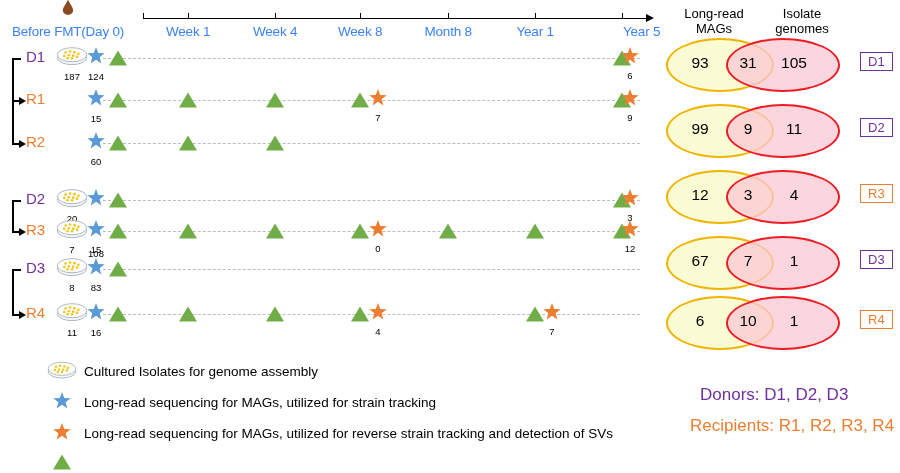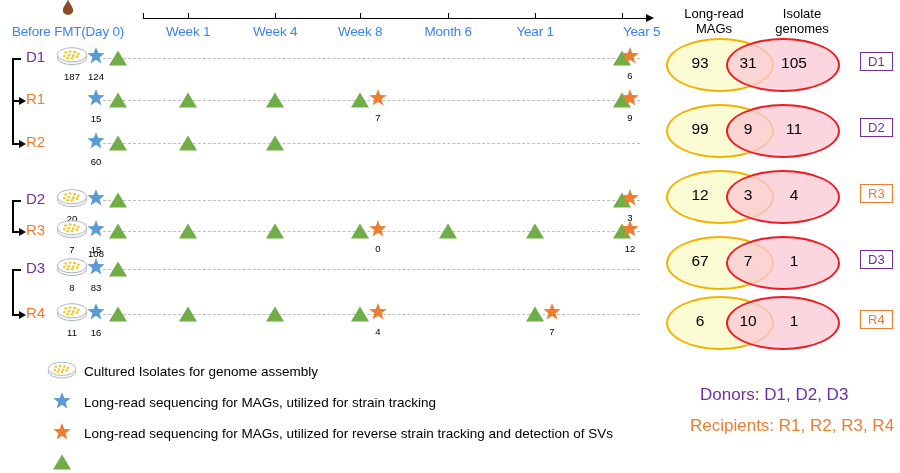--- a/index.html
+++ b/index.html
@@ -92,21 +92,21 @@
     <div class="arrow-head" style="left: 646px; top: 14px;"></div>
     <div class="tick" style="left: 143px; top: 13px; height: 6px;"></div>
     <div class="axis-label" style="top: 24px; left: 12px;">Before FMT(Day 0)</div>
     <div class="tick" style="left: 188px; top: 13px; height: 6px;"></div>
     <div class="axis-label" style="top: 24px; left: 166px;">Week 1</div>
     <div class="tick" style="left: 275px; top: 13px; height: 6px;"></div>
     <div class="axis-label" style="top: 24px; left: 253px;">Week 4</div>
     <div class="tick" style="left: 360px; top: 13px; height: 6px;"></div>
     <div class="axis-label" style="top: 24px; left: 338px;">Week 8</div>
     <div class="tick" style="left: 448px; top: 13px; height: 6px;"></div>
-    <div class="axis-label" style="top: 24px; left: 424.5px;">Month 6</div>
+    <div class="axis-label" style="top: 24px; left: 424.5px;">Month 8</div>
     <div class="tick" style="left: 535px; top: 13px; height: 6px;"></div>
     <div class="axis-label" style="top: 24px; left: 516.5px;">Year 1</div>
     <div class="tick" style="left: 622px; top: 13px; height: 6px;"></div>
     <div class="axis-label" style="top: 24px; left: 623px;">Year 5</div>
     <div class="marker" style="left: 68px; top: 9px;"><svg width="13" height="16" viewBox="0 0 40 50">
         <path d="M20 2 C14 16 4 26 4 35 C4 44 11 49 20 49 C29 49 36 44 36 35 C36 26 26 16 20 2 Z" fill="#8C4A24"></path>
       </svg></div>
     <div class="row-line" style="left: 103px; top: 58px; width: 537px;"></div>
     <div class="row-label donor" style="left: 26px; top: 48px;">D1</div>
     <div class="dish" style="left: 72px; top: 58px;"><svg width="32" height="20" viewBox="0 0 100 62">

